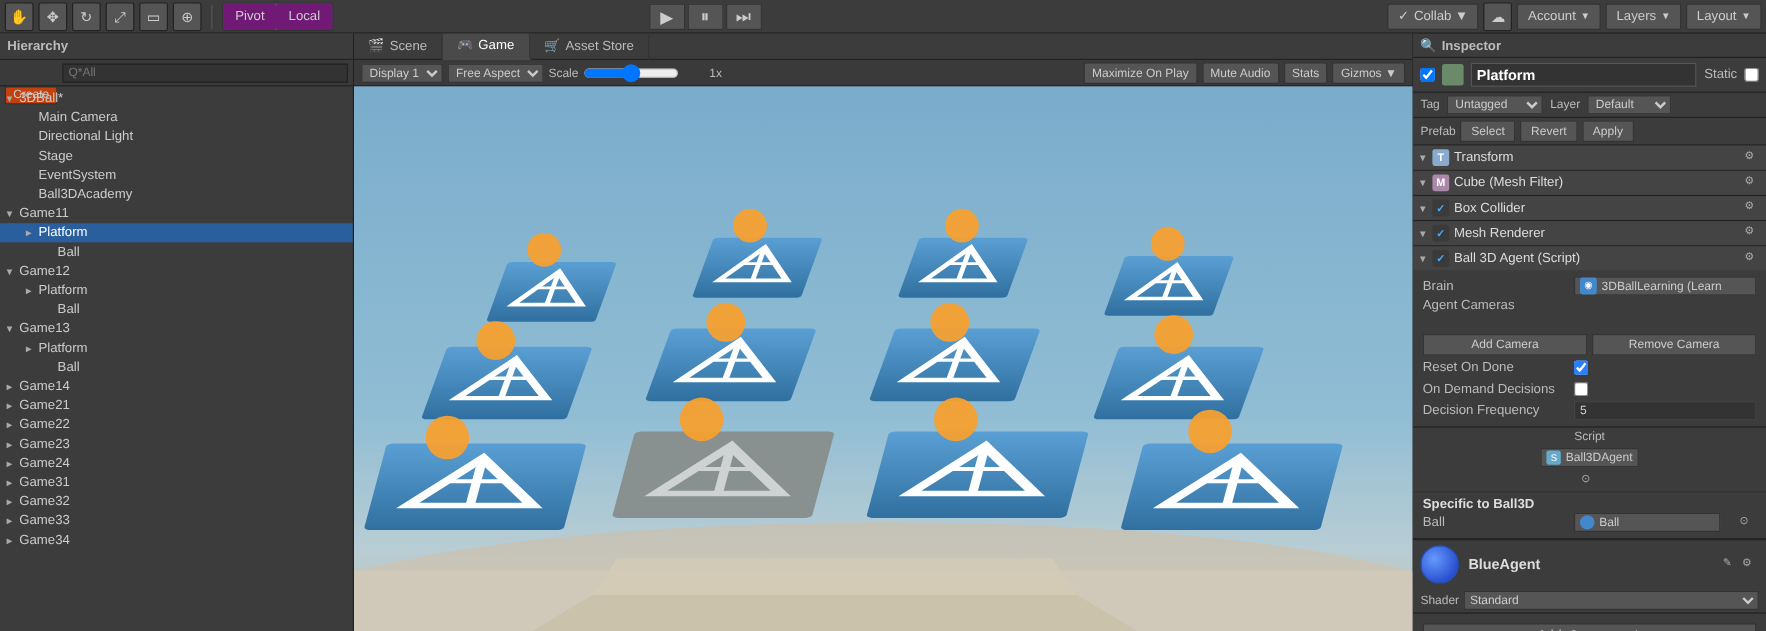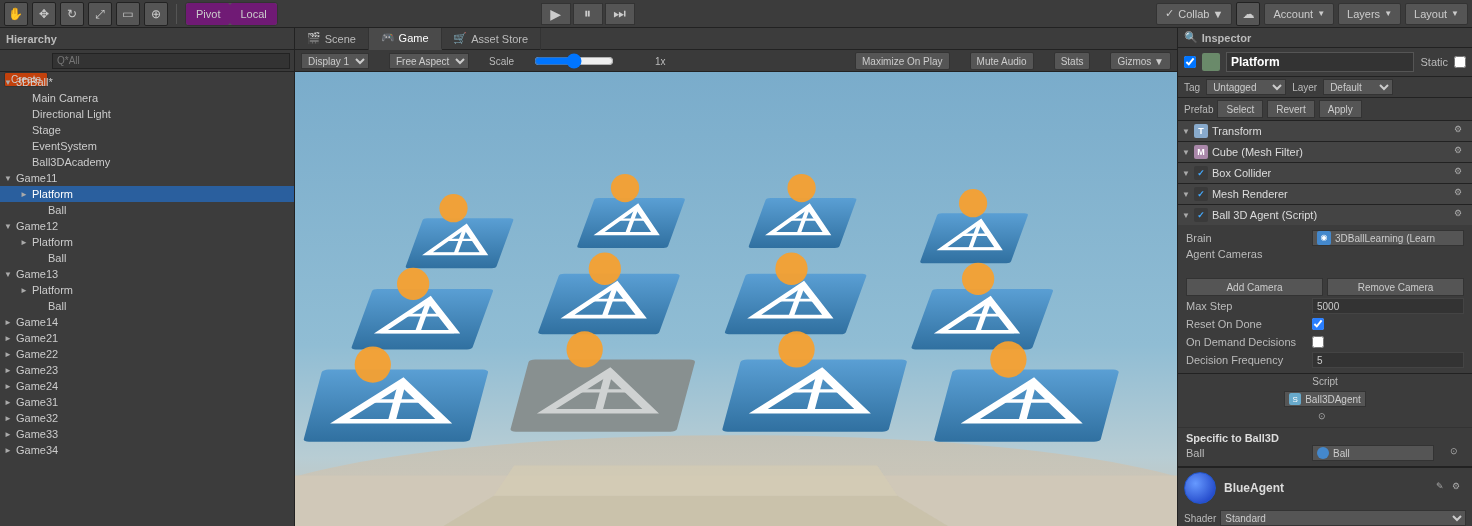--- a/index.html
+++ b/index.html
@@ -79,21 +79,21 @@
     }
     .tab {
       padding: 2px 12px; font-size: 11px; color: #bbb; cursor: pointer;
       border-right: 1px solid #333; height: 22px; display: flex; align-items: center;
       gap: 4px;
     }
     .tab.active { background: #4a4a4a; color: #fff; border-bottom: 2px solid #4a4a4a; }
 
     
     .scene-toolbar {
-      display: flex; align-items: center; gap: 20px; padding: 2px 6px;
+      display: flex; align-items: center; gap: 4px; padding: 2px 6px;
       background: #3a3a3a; border-bottom: 1px solid #222; height: 22px; flex-wrap: wrap;
     }
     .scene-toolbar select, .scene-toolbar input[type=range] { height: 16px; font-size: 10px; }
     .scene-tb-btn {
       background: #555; border: 1px solid #333; color: #ccc; font-size: 10px;
       padding: 1px 6px; cursor: pointer; border-radius: 2px; height: 18px;
     }
     
     .game-scene {
       width: 100%; height: 100%;
@@ -638,24 +638,20 @@
         </div>
 
         <div class="field-row" style="flex-direction:column;align-items:flex-start;">
           <span class="field-label">Agent Cameras</span>
           <div style="display:flex;gap:4px;width:100%;margin-top:2px;">
             <button class="camera-btn">Add Camera</button>
             <button class="camera-btn">Remove Camera</button>
           </div>
         </div>
 
-        <div class="field-row">
-          <span class="field-label">Max Step</span>
-          <input class="field-input" type="text" value="5000" style="">
-        </div>
 
         <div class="field-row">
           <span class="field-label">Reset On Done</span>
           <input type="checkbox" checked="" class="field-checkbox" style="">
         </div>
 
         <div class="field-row">
           <span class="field-label">On Demand Decisions</span>
           <input type="checkbox" class="field-checkbox" style="">
         </div>

